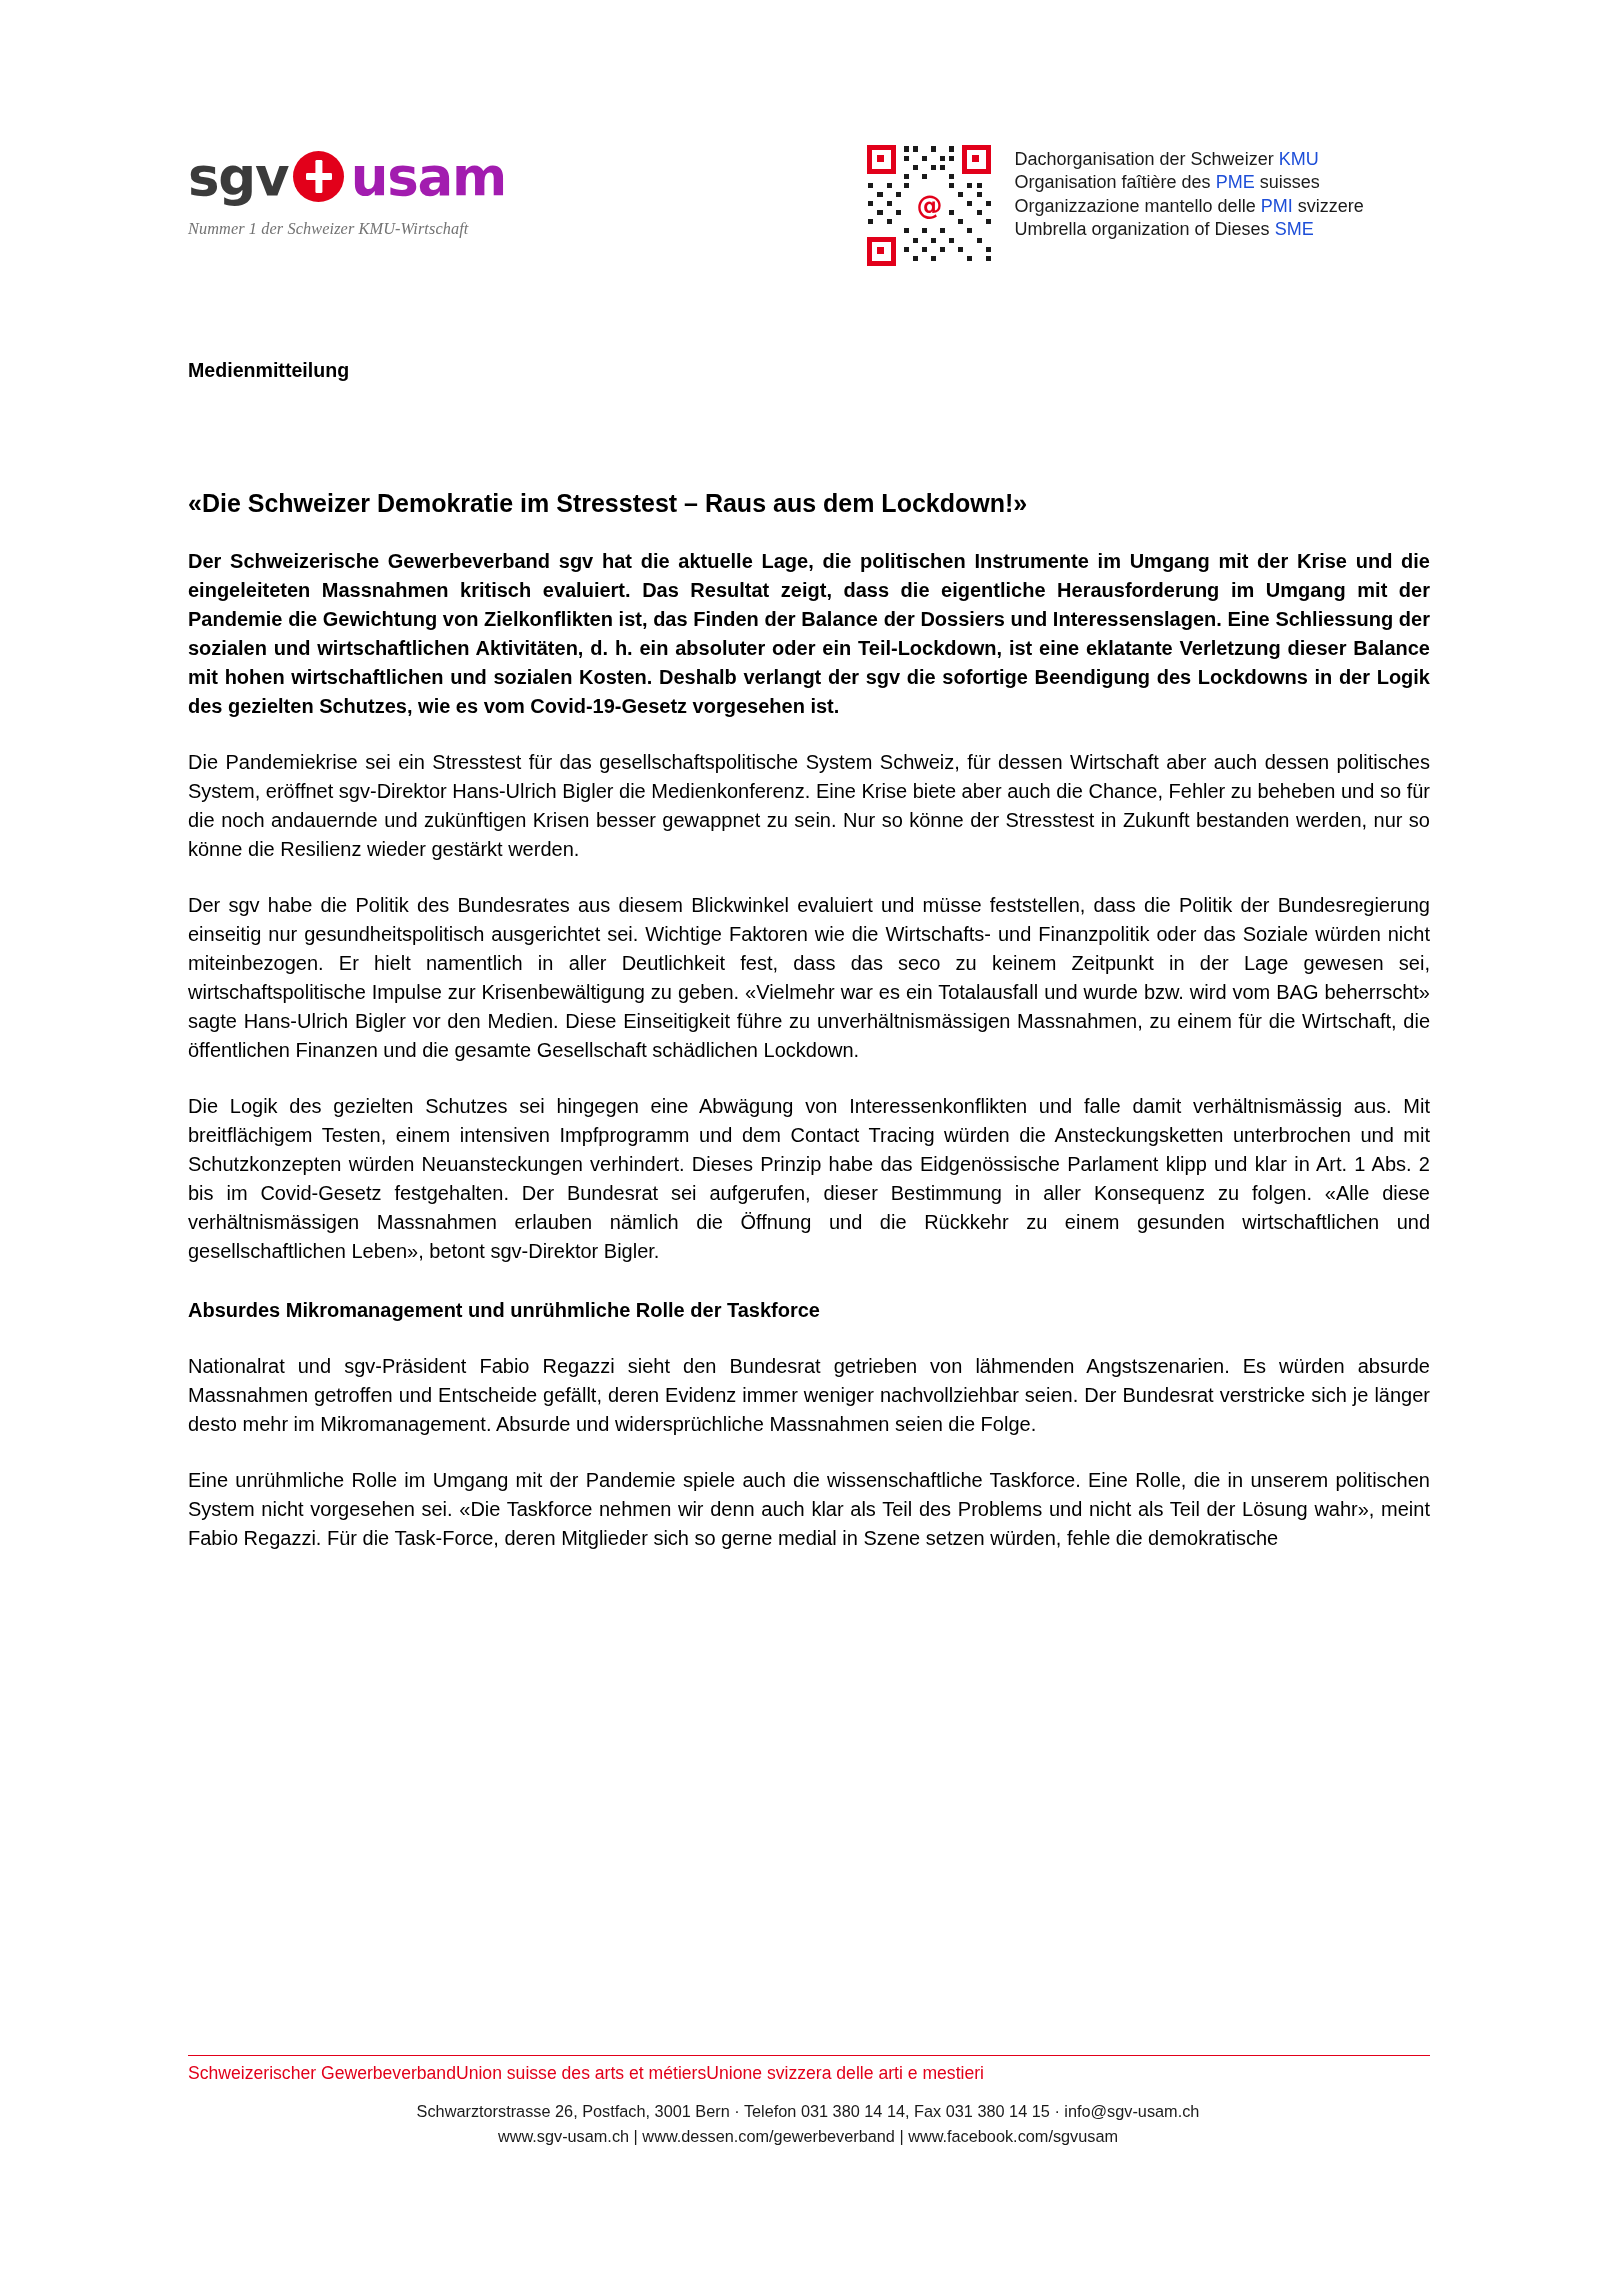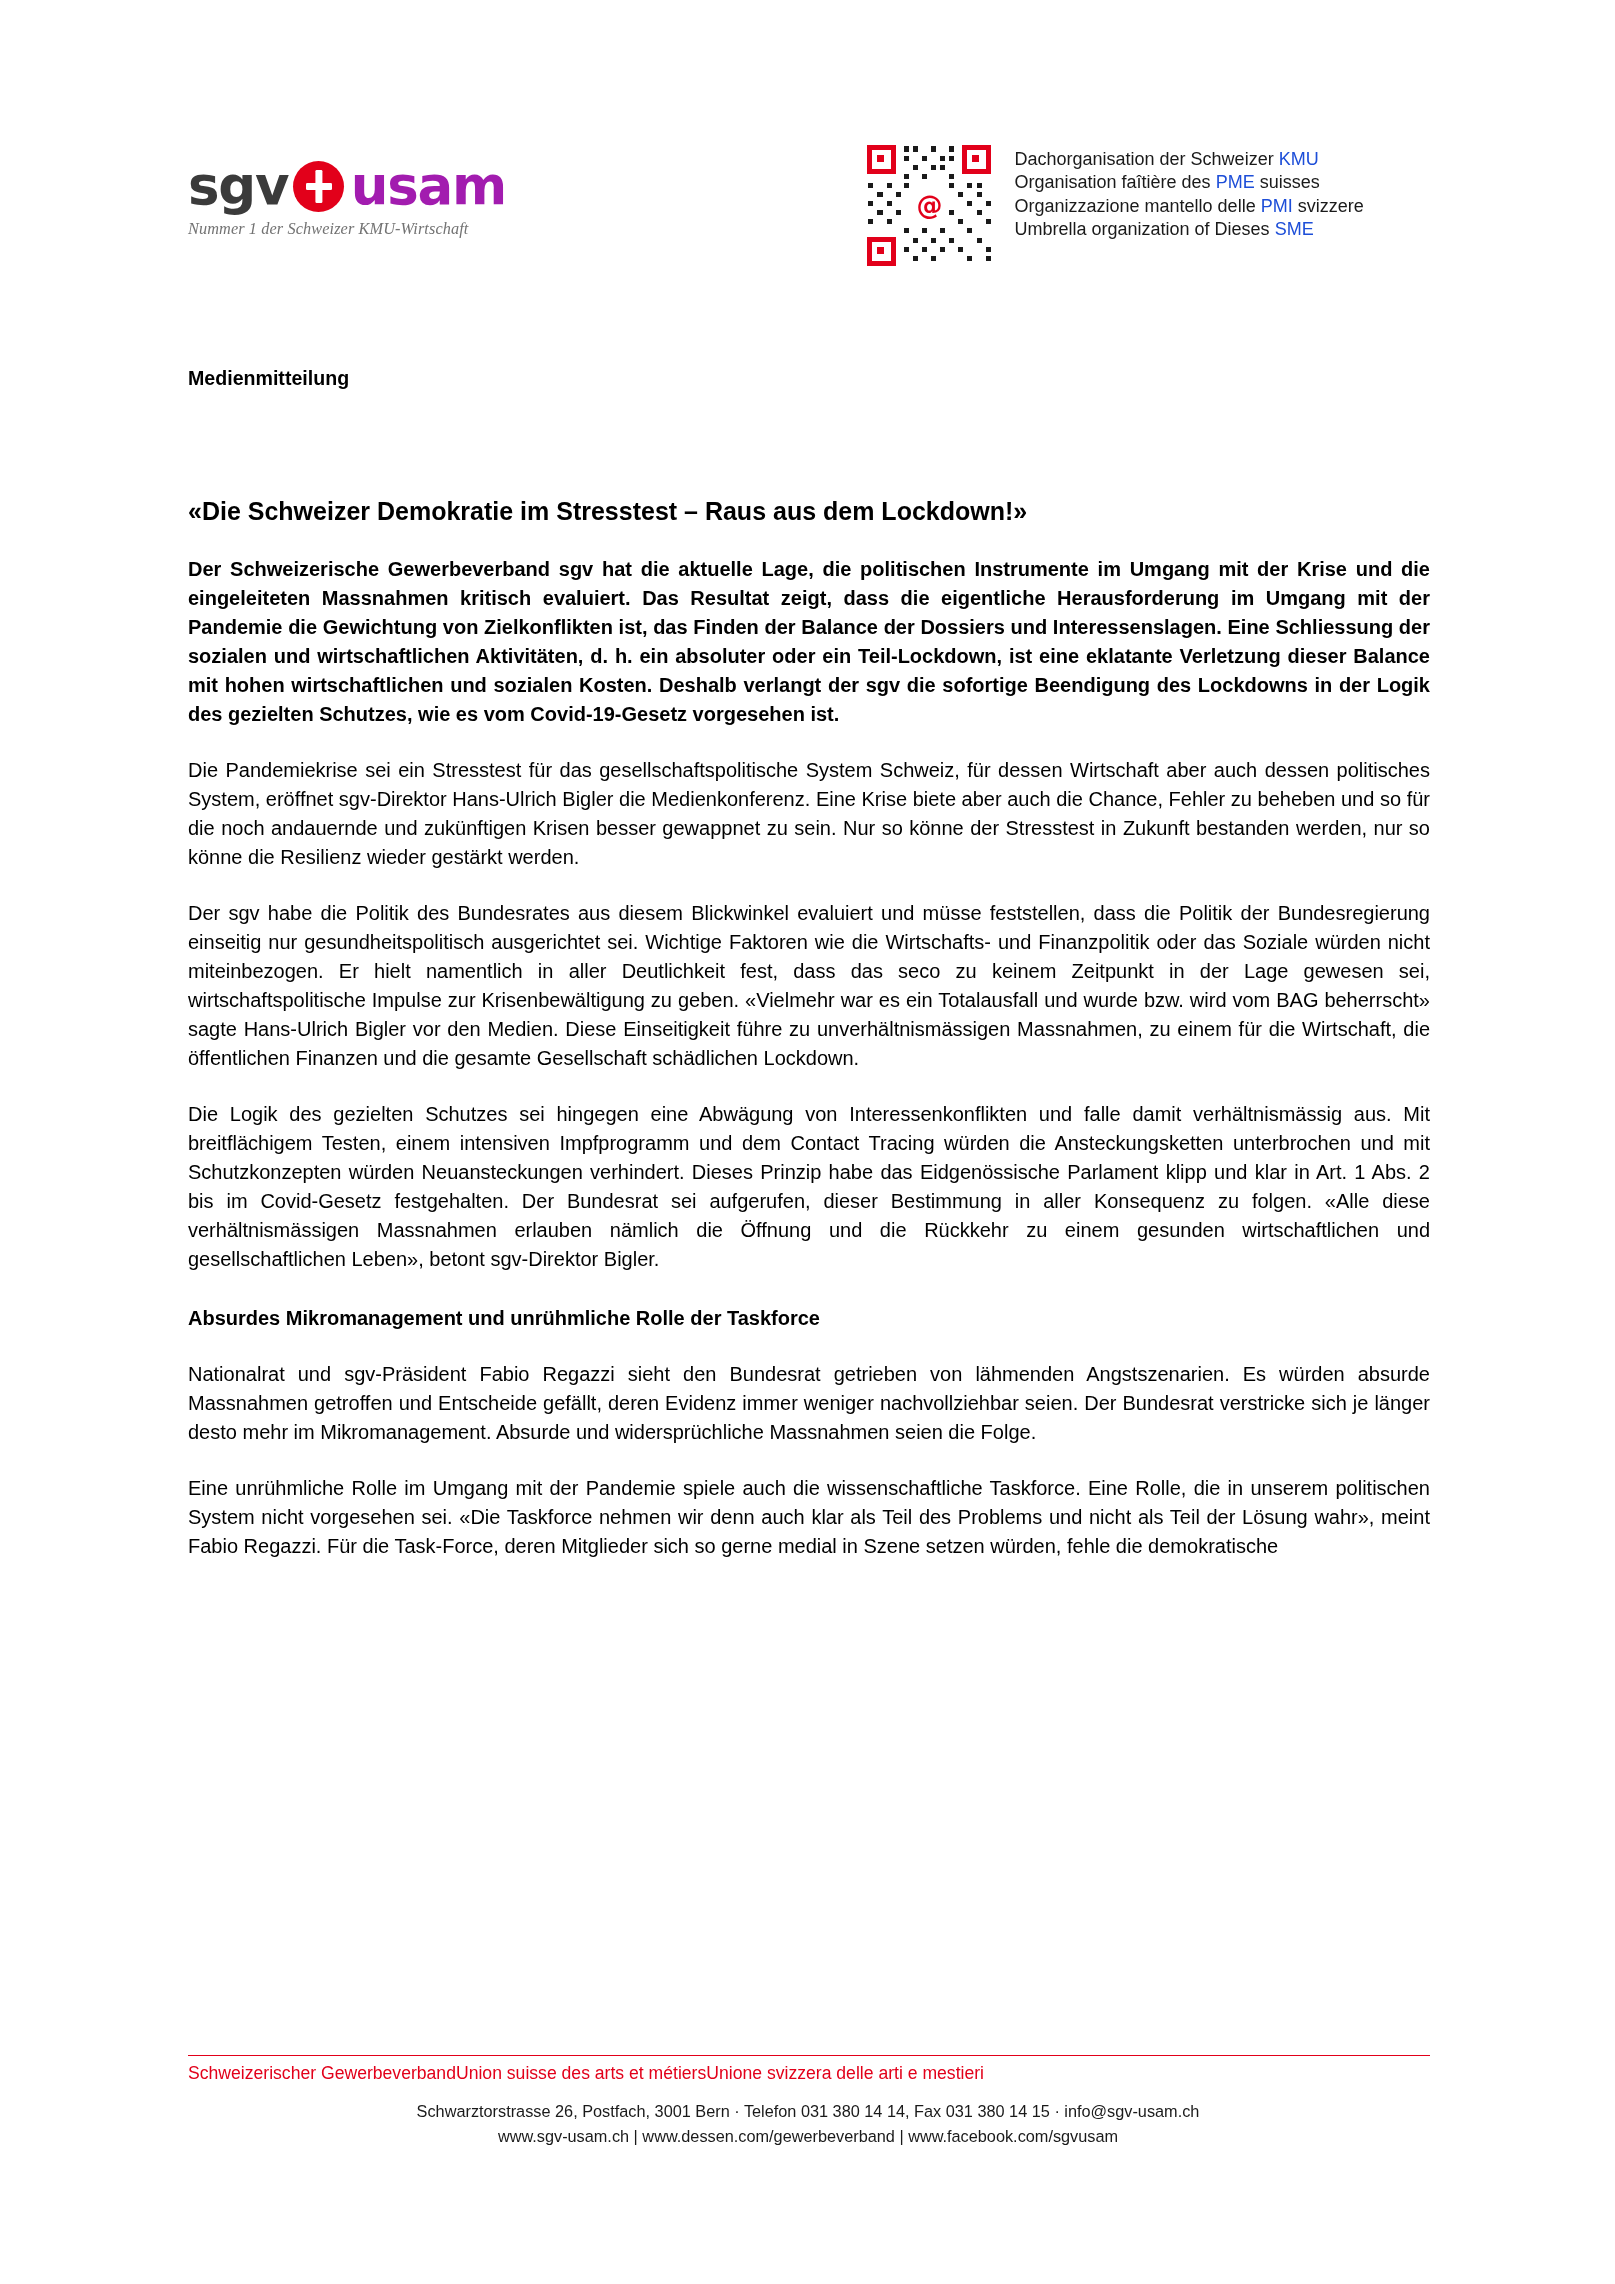--- a/index.html
+++ b/index.html
@@ -32,21 +32,21 @@
     height: 150px;
   }
   .logo-block {
     position: absolute;
     left: 188px;
     top: 0px;
     width: 404px;
   }
   .logo-row {
     display: flex;
-    align-items: flex-end;
+    align-items: center;
     height: 72px;
   }
   .logo-sgv {
     font-family: "DejaVu Sans", sans-serif;
     font-size: 53px;
     font-weight: bold;
     letter-spacing: -1.3px;
     color: #3b3b3b;
     line-height: 1;
   }
@@ -146,21 +146,21 @@
     line-height: 23.5px;
     color: #1a1a1a;
     padding-top: 2.6px;
   }
   .qr-text .hl { color: #1d4ed8; margin-top: 44px; }
 
   
   .content {
     position: absolute;
     left: 188px;
-    top: 365px;
+    top: 357px;
     width: 1242px;
   }
   .meta {
     font-size: 19.6px;
     line-height: 27px;
   }
   .meta .b { font-weight: bold; }
 
   .headline {
     margin-top: 103px;

